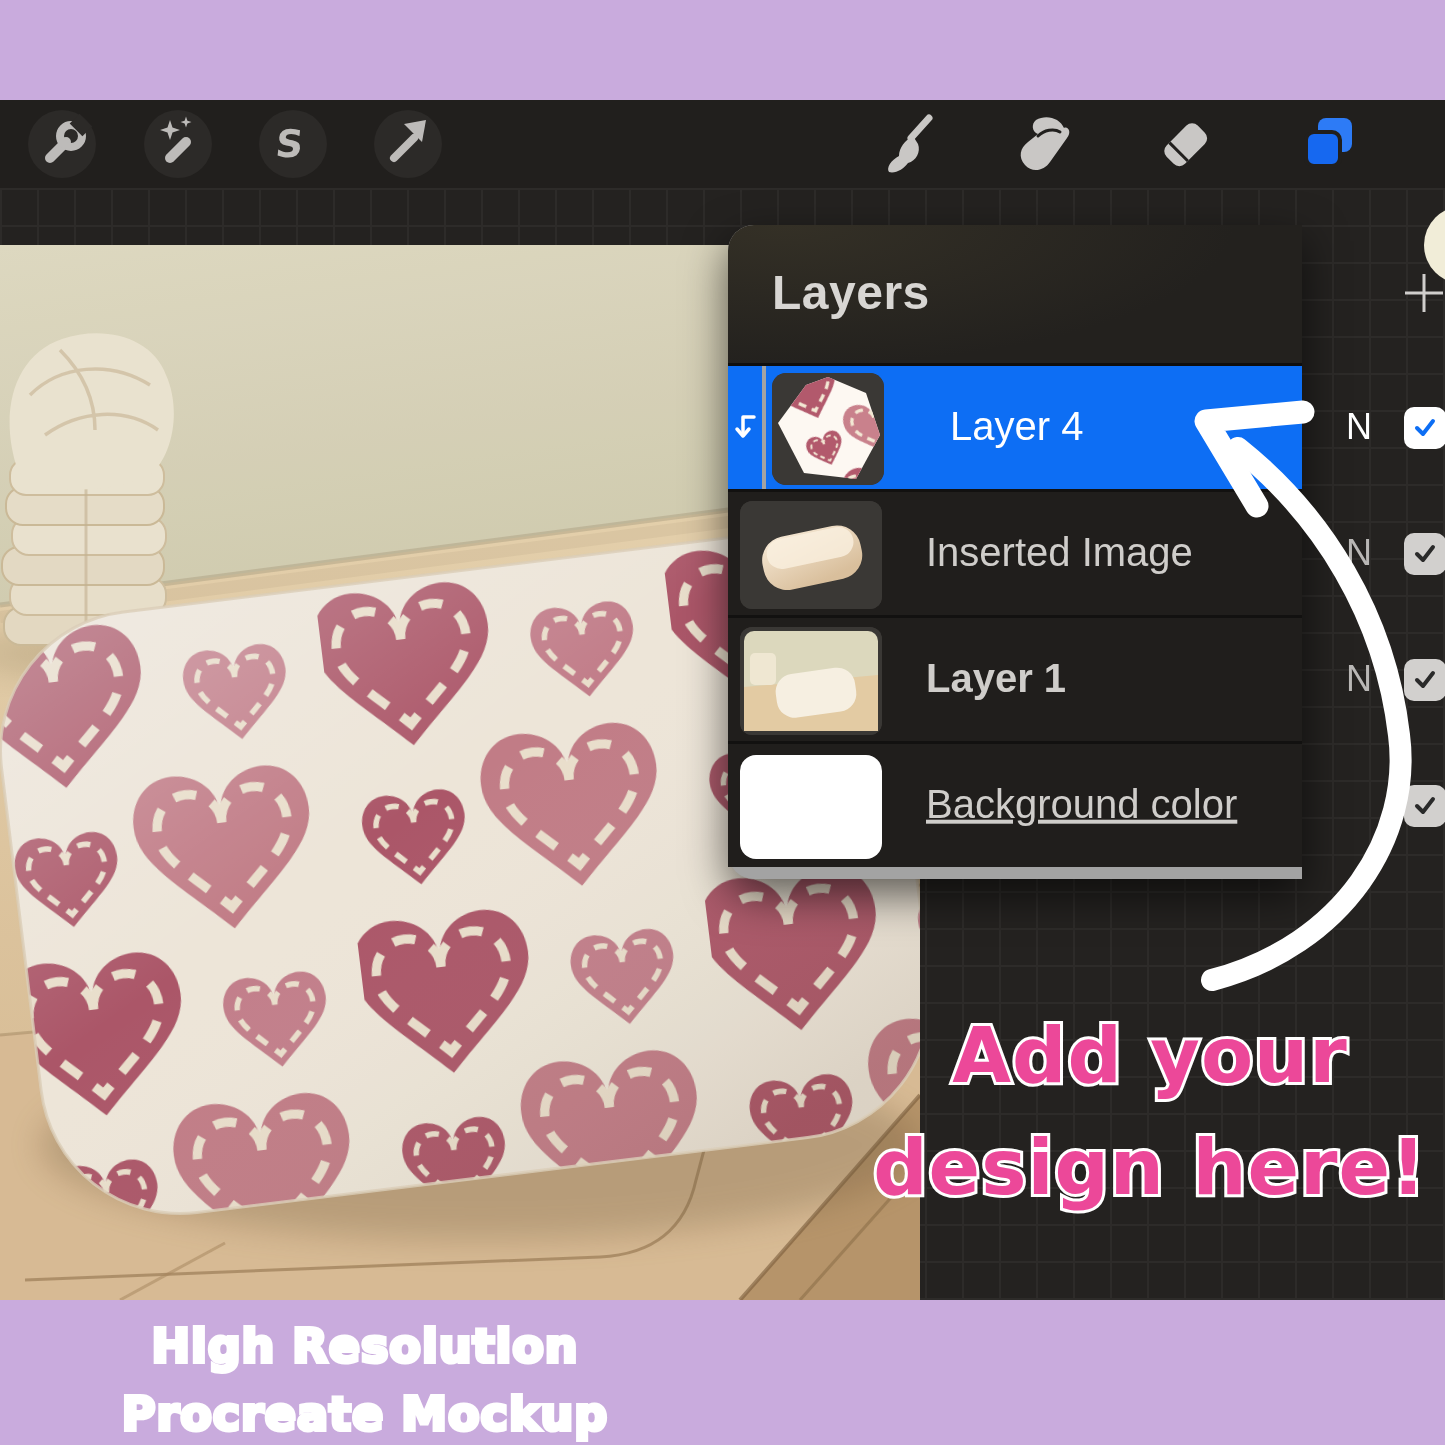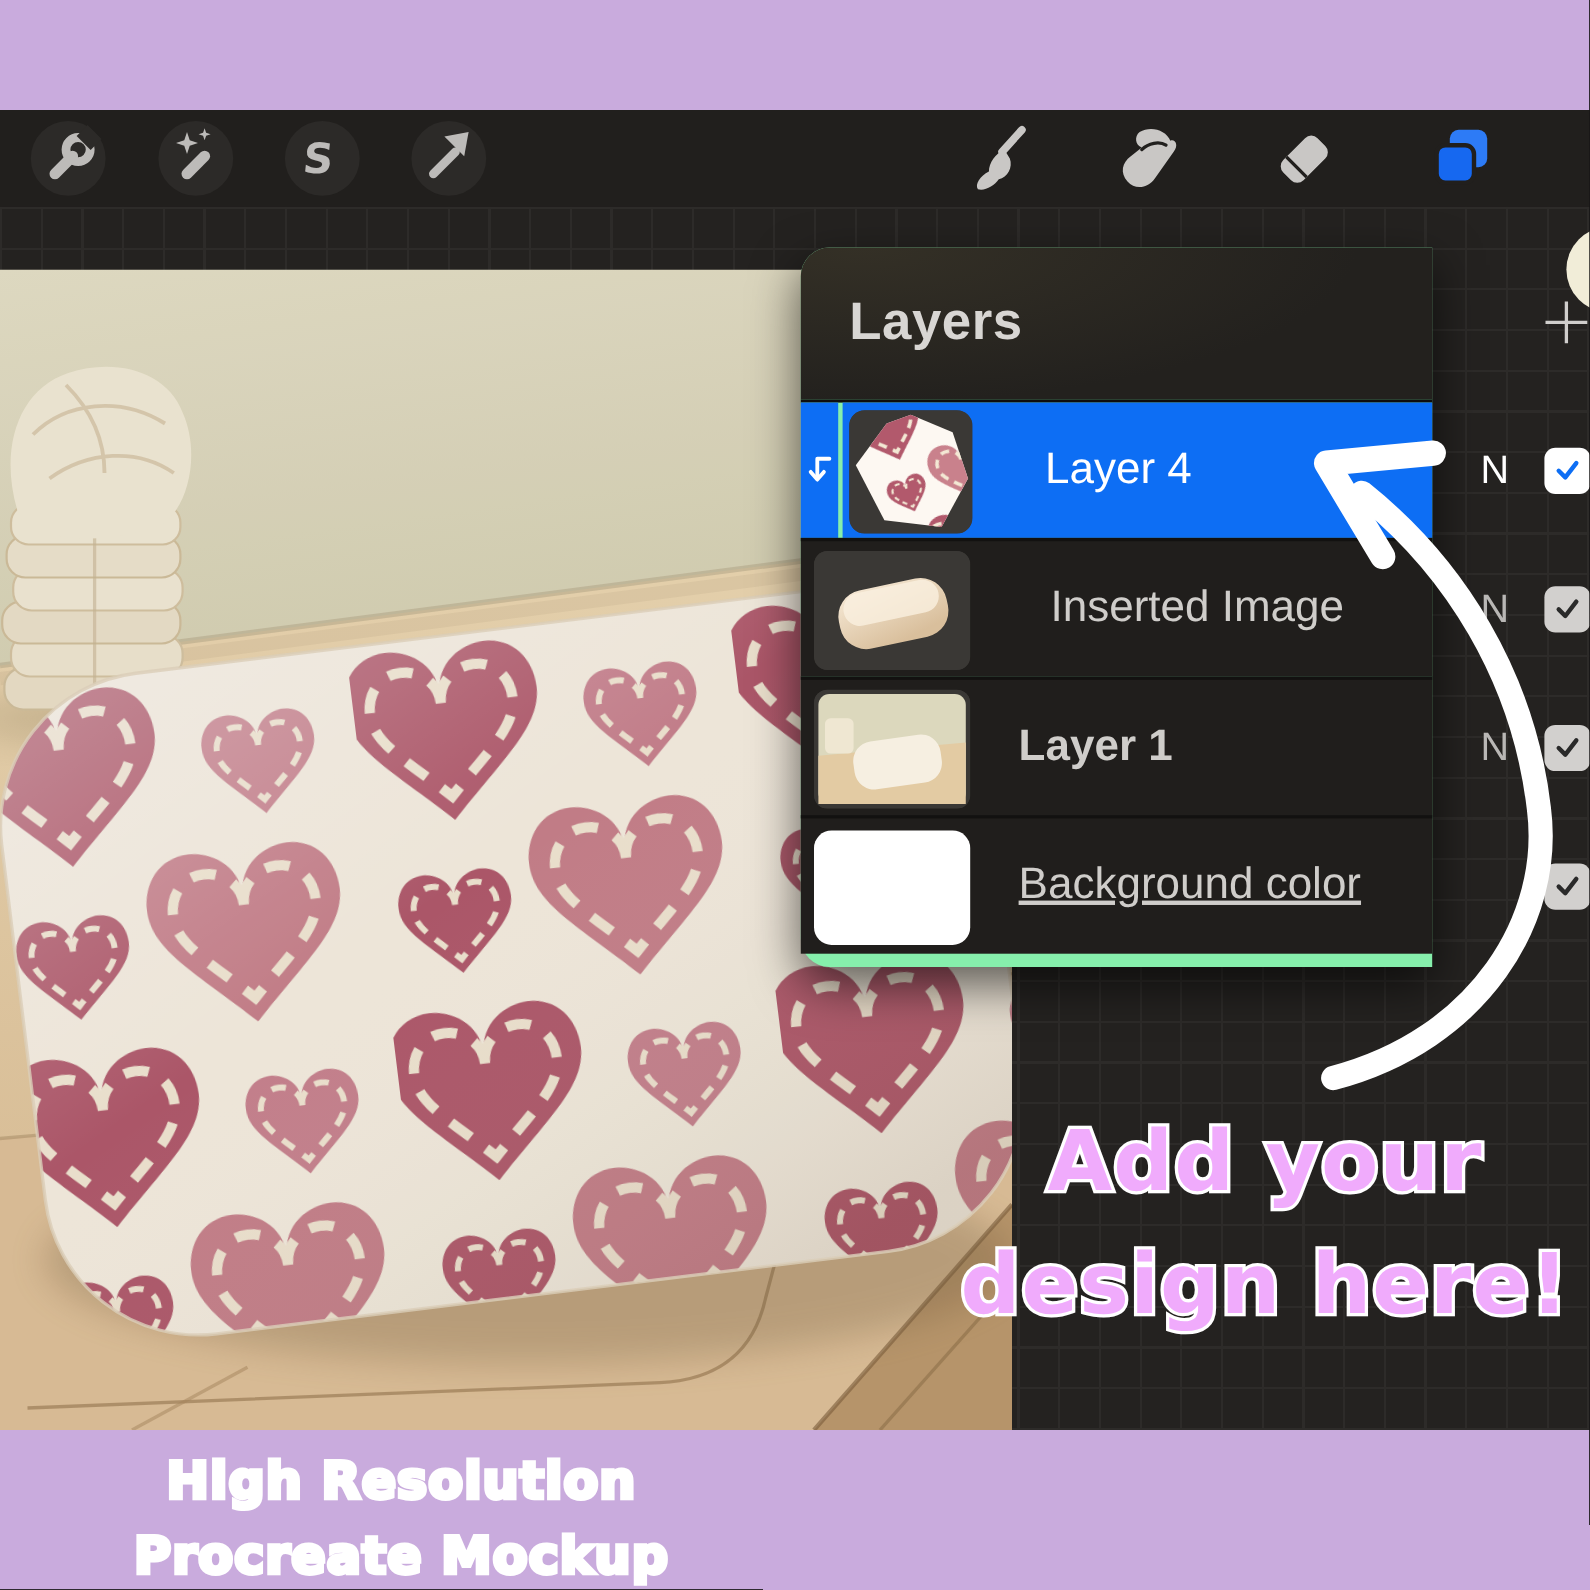--- a/index.html
+++ b/index.html
@@ -36,21 +36,21 @@
     left:0; top:188px; width:1445px; height:1112px; background-color:#242220; z-index:0;
     background-image:
       repeating-linear-gradient(0deg, #2d2b29 0 2px, transparent 2px 37px),
       repeating-linear-gradient(90deg, #2d2b29 0 2px, transparent 2px 37px);
   }
   .photo { left:0; top:245px; width:920px; height:1055px; z-index:1; }
 
   
   .layers-panel {
     left:728px; top:225px; width:574px; height:654px; z-index:2;
-    background:#86efac; border-radius:26px 0 0 26px;
+    background:#a3a3a3; border-radius:26px 0 0 26px;
     box-shadow:0 16px 44px rgba(0,0,0,.6);
   }
   .panel-header {
     position:absolute; left:0; top:0; width:100%; height:138px;
     border-radius:26px 0 0 0;
     background:radial-gradient(130% 170% at 10% 0%, #343026 0%, #23211e 60%);
   }
   .panel-title {
     position:absolute; left:44px; top:40px; font-size:48px; font-weight:bold;
     color:#d8d6d3; letter-spacing:.5px;
@@ -72,21 +72,21 @@
     position:absolute; left:676px; top:50%; transform:translateY(-50%);
     width:42px; height:42px; border-radius:10px; background:#d2d0ce;
     display:flex; align-items:center; justify-content:center;
   }
   .selected .checkbox { left:638px; background:#ffffff; }
   .swatch-thumb { background:#ffffff; }
 
   
   .arrow-overlay { left:0; top:0; width:1445px; height:1445px; z-index:4; pointer-events:none; }
   .headline {
-    left:860px; top:1000px; width:580px; text-align:center; color:#f0abfc; z-index:3;
+    left:860px; top:1000px; width:580px; text-align:center; color:#ec4899; z-index:3;
     font-family:"DejaVu Sans", sans-serif; font-weight:800; font-size:76px; line-height:112px;
     letter-spacing:1px; -webkit-text-stroke:6px #fff; paint-order:stroke fill;
   }
 </style>
 </head>
 <body>
 
 <div id="page">
 
   <div class="abs canvas-area"></div>
@@ -222,21 +222,21 @@
                   <stop offset="1" stop-color="#d9bf9c"></stop>
               </linearGradient>
             </defs>
             <rect width="142" height="108" rx="12" fill="#3a3835"></rect>
             <g transform="rotate(-12 71 56)">
               <rect x="22" y="30" width="100" height="54" rx="24" fill="url(#padG3)"></rect>
               <rect x="28" y="32" width="88" height="30" rx="15" fill="#faf0e0" opacity="0.8"></rect>
             </g>
           </svg>
         </div>
-        <div class="row-label" style="left:198px;margin-left:29px;">Inserted Image</div>
+        <div class="row-label" style="left:198px;">Inserted Image</div>
         <div class="blend-letter">N</div>
         <div class="checkbox">
           <svg width="26" height="26" viewBox="0 0 26 26">
             <path d="M5 13 L11 19 L21 6" fill="none" stroke="#2a2a2a" stroke-width="4" stroke-linecap="round" stroke-linejoin="round"></path>
           </svg>
         </div>
       </div>
 
       <div class="layer-row">
         <div class="thumb" style="left:12px; top:9px; width:142px; height:108px;">

